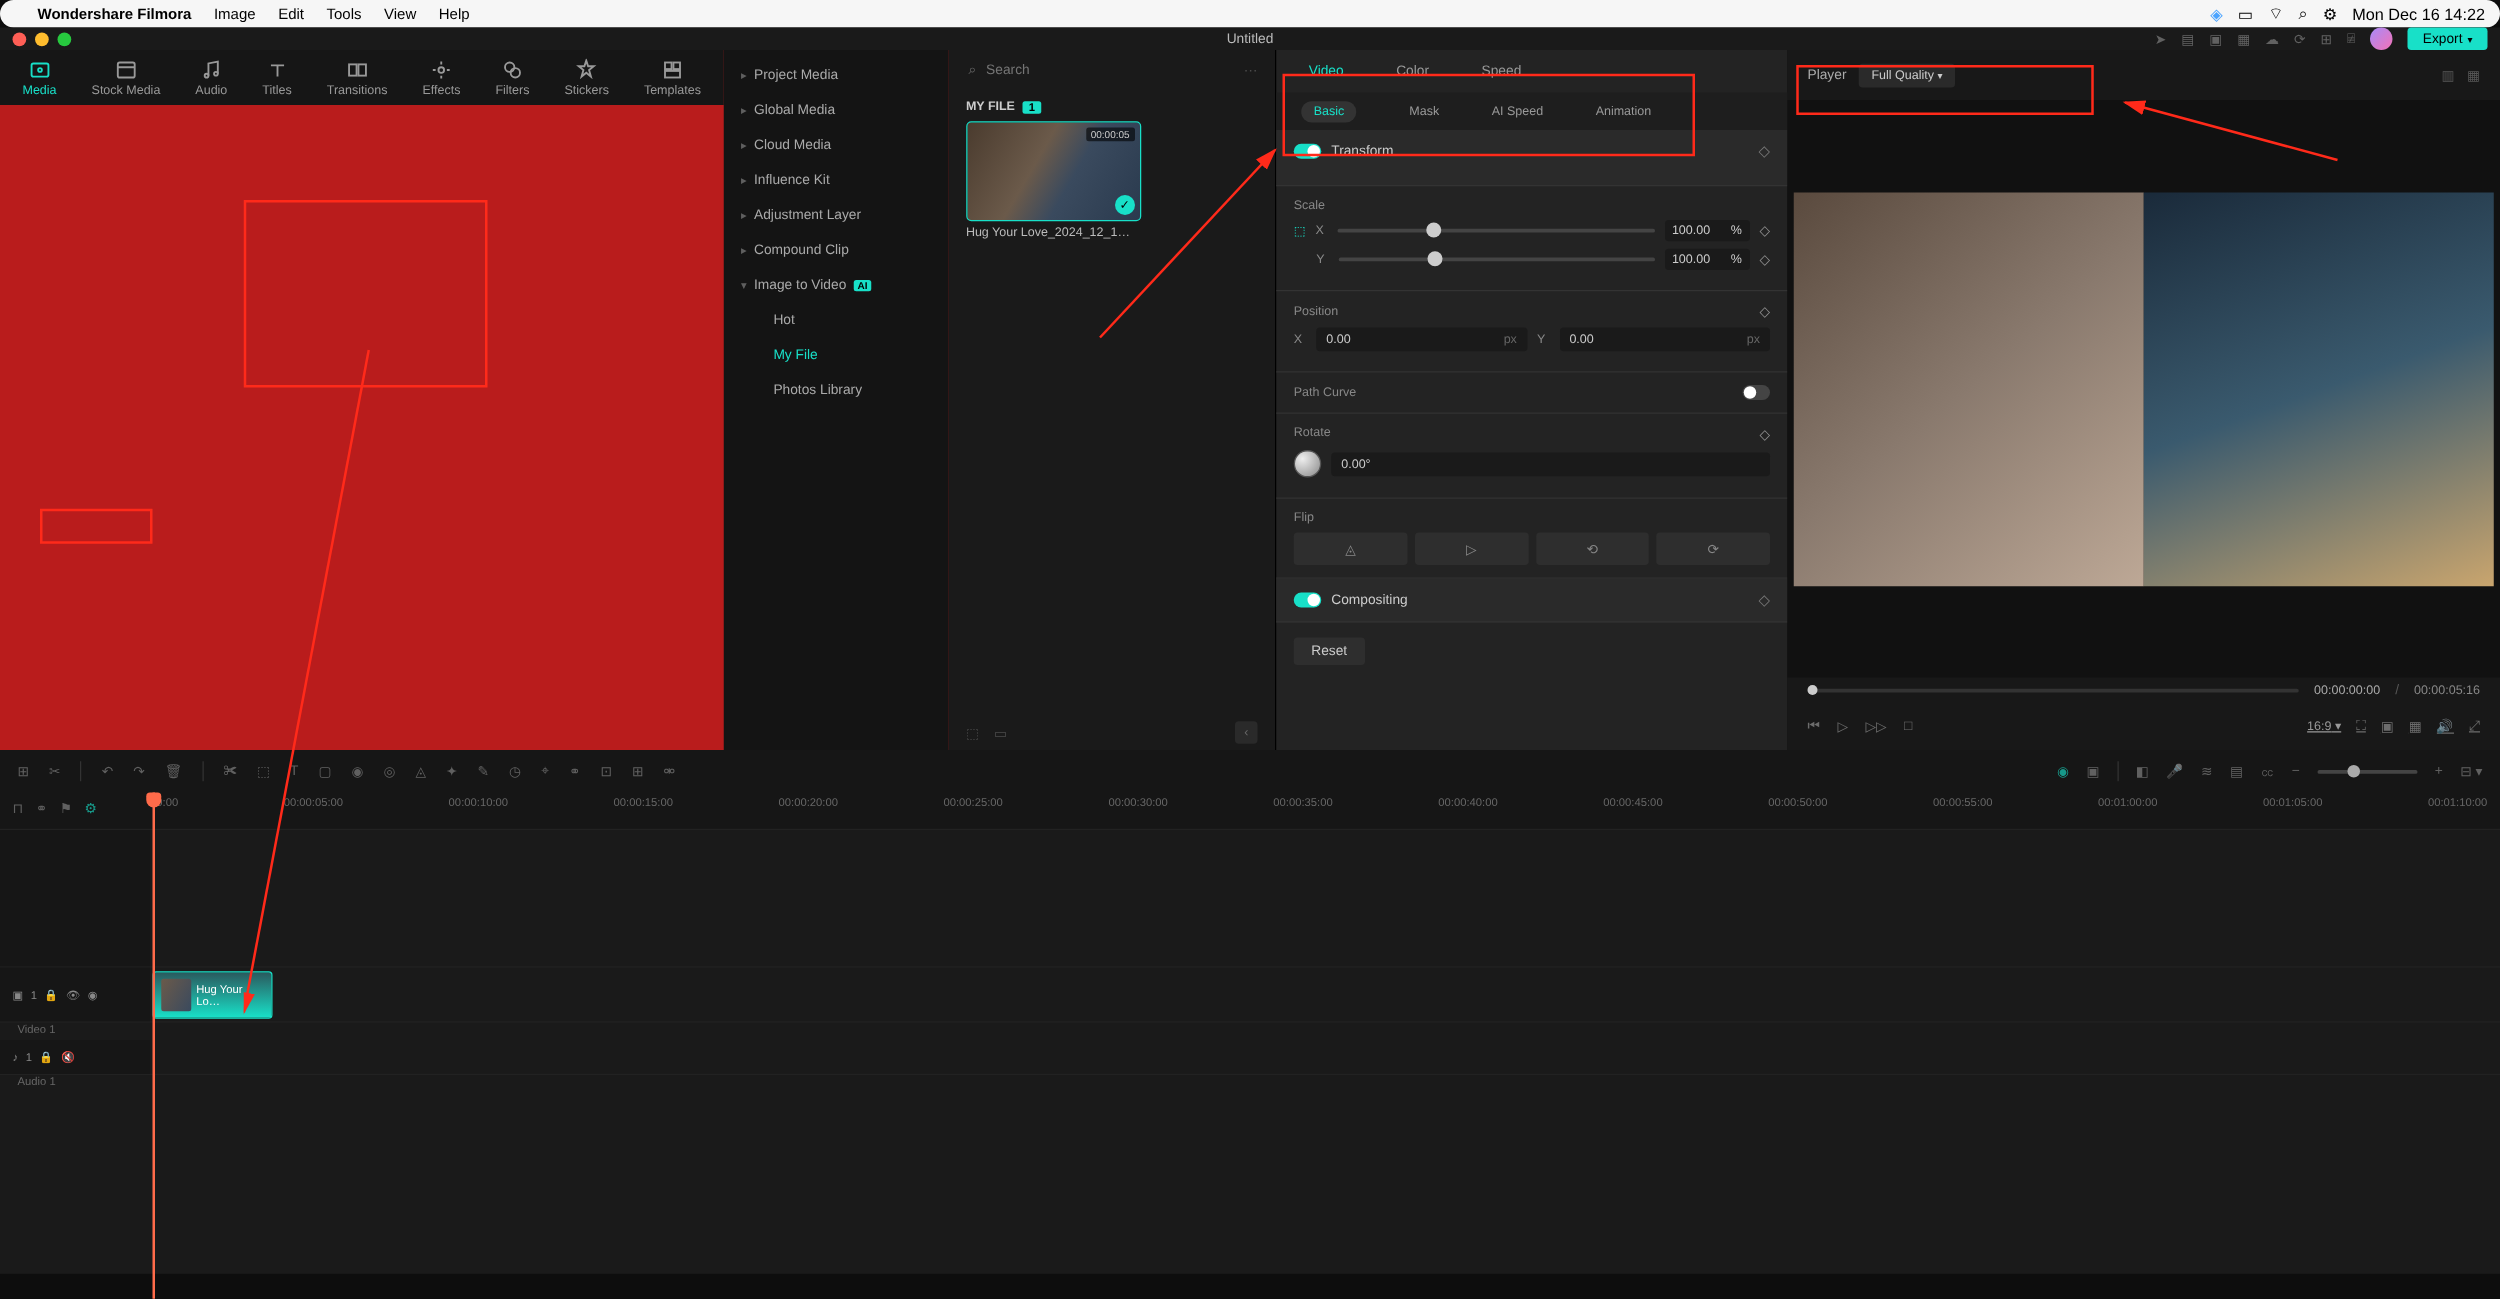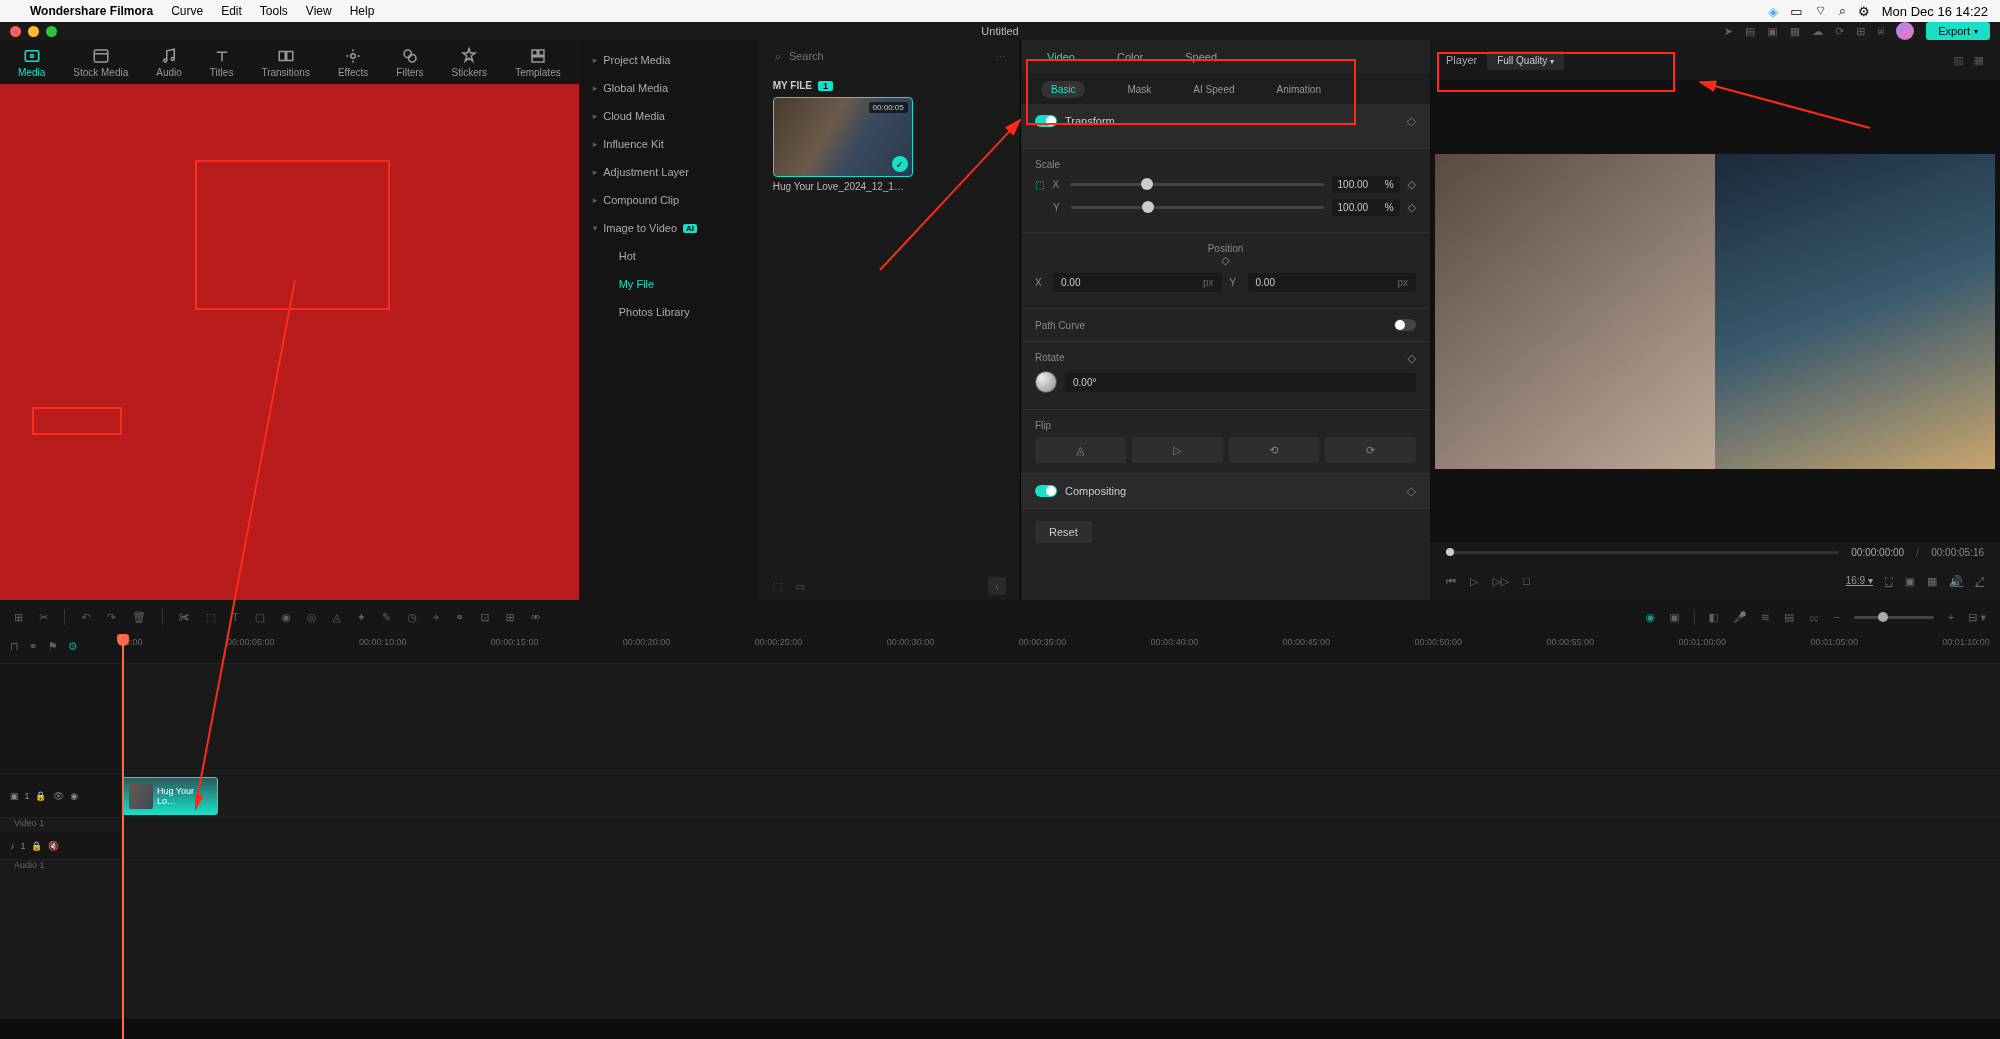--- a/index.html
+++ b/index.html
@@ -1,17 +1,17 @@
 <!DOCTYPE html>
 <html><head>
 <meta charset="utf-8">
 <style>
 * { margin:0; padding:0; box-sizing:border-box; font-family:-apple-system,BlinkMacSystemFont,"Segoe UI",sans-serif; }
 body { background:#0d0d0d; color:#ccc; width:2000px; height:1039px; overflow:hidden; position:relative; font-size:11px; }
-.mac-menubar { height:22px; background:#f6f6f6; color:#000; display:flex; align-items:center; padding:0 12px; gap:18px; font-size:12px; }
+.mac-menubar { height:22px; background:#f6f6f6; color:#000; display:flex; align-items:center; padding:0 12px; gap:18px; font-size:12px;border-radius:11px; }
 .mac-menubar .apple { font-size:14px; }
 .mac-menubar .app-name { font-weight:600; }
 .mac-menubar .spacer { flex:1; }
 .mac-menubar .right-icons { display:flex; align-items:center; gap:12px; font-size:13px; }
 .dot { width:11px; height:11px; border-radius:50%; }
 .dot.red{background:#ff5f56;} .dot.yellow{background:#ffbd2e;} .dot.green{background:#27c93f;}
 .top-strip { height:18px; background:#1a1a1a; display:flex; align-items:center; justify-content:flex-end; padding:0 10px; gap:12px; color:#888; position:relative; }
 .top-strip .title { position:absolute; left:50%; transform:translateX(-50%); color:#bbb; font-size:11px; }
 .top-strip .export-btn { background:#18e0c8; color:#000; padding:3px 12px; border-radius:3px; font-size:11px; display:flex; align-items:center; gap:4px; }
 .top-strip .avatar { width:18px; height:18px; border-radius:50%; background:linear-gradient(135deg,#a78bfa,#f472b6); }
@@ -109,21 +109,21 @@
 .annot-box { position:absolute; border:2px solid #ff2a1a; pointer-events:none; }
 .annot-arrow { position:absolute; pointer-events:none; }
 .ic{opacity:.65;cursor:pointer;}
 </style>
 </head>
 <body>
 
 <div class="mac-menubar">
   <span class="apple"></span>
   <span class="app-name">Wondershare Filmora</span>
-  <span>Curve</span>
+  <span>Image</span>
   <span>Edit</span>
   <span>Tools</span>
   <span>View</span>
   <span>Help</span>
   <span class="spacer"></span>
   <div class="right-icons">
     <span style="color:#4aa3ff;">◈</span>
     <span>▭</span>
     <span>⌔</span>
     <span>⌕</span>
@@ -332,21 +332,21 @@
             <div class="slider-thumb"></div>
           </div>
         <div class="val-box">
             <span>100.00</span>
             <span>%</span>
           </div>
         <span class="ic">◇</span>
       </div>
     </div>
     <div class="insp-section">
-      <div style="display:flex;align-items:center;flex-direction:column;">
+      <div style="display:flex;align-items:center;">
         <div class="insp-label" style="flex:1;margin-bottom:0;">Position</div>
         <span class="ic">◇</span>
       </div>
       <div class="insp-row" style="margin-top:6px;">
         <span class="axis-label">X</span>
         <div class="num-input">
             <span>0.00</span>
             <span style="color:#666;">px</span>
           </div>
         <span class="axis-label">Y</span>

